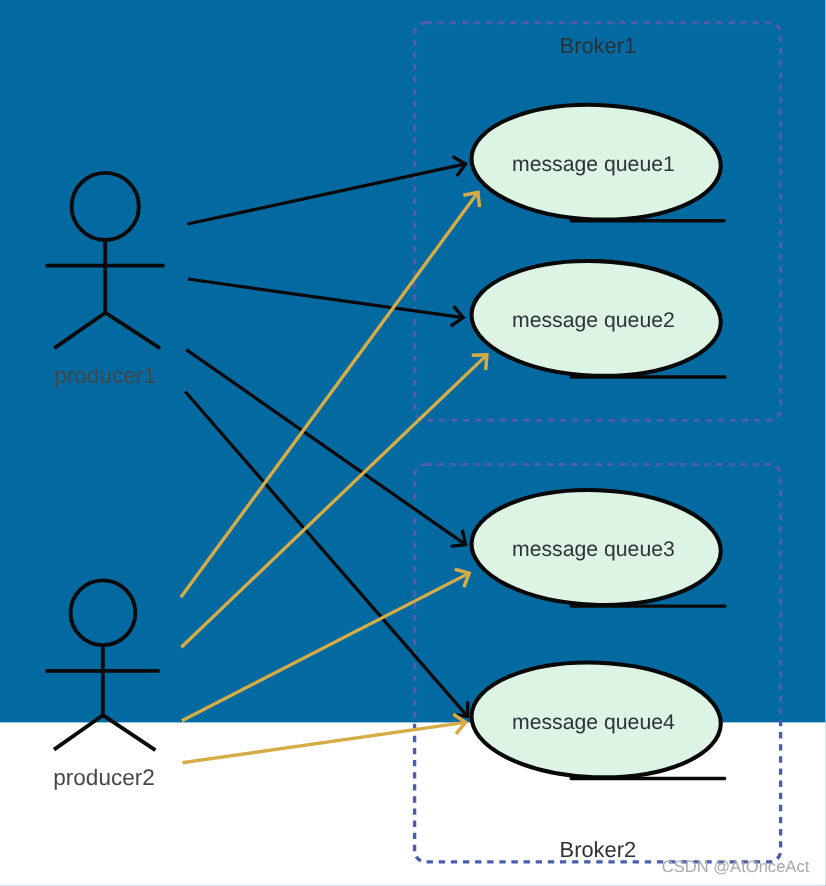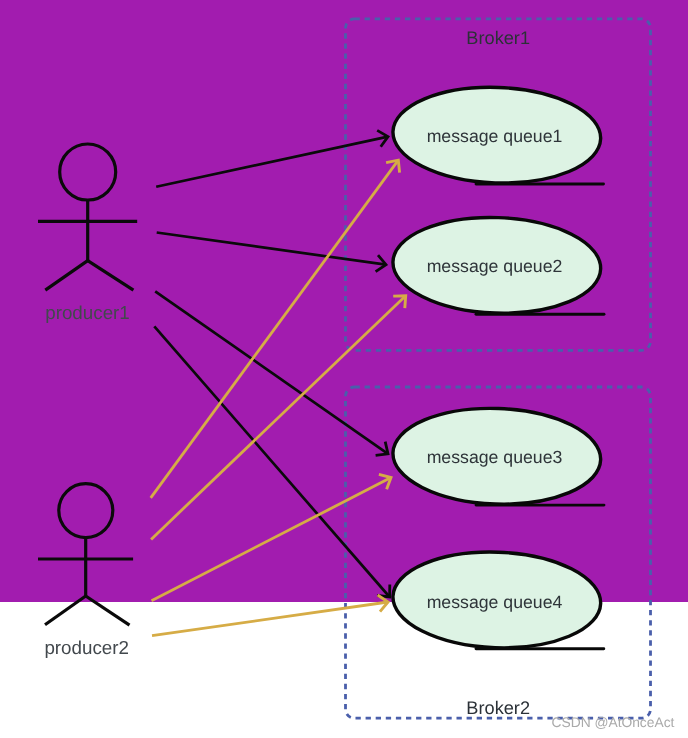--- a/index.html
+++ b/index.html
@@ -1,18 +1,18 @@
 <!DOCTYPE html>
 <html><head>
 <meta charset="utf-8">
 <title>Broker message queue diagram</title>
 <style>
   html,body{margin:0;padding:0;background:#ffffff;}
   body{width:688px;height:738px;overflow:hidden;font-family:"Liberation Sans",sans-serif;}
-  #stage{position:relative;width:688px;height:602px;background:#a21caf;-webkit-font-smoothing:antialiased;text-rendering:geometricPrecision;}
+  #stage{position:relative;width:688px;height:602px;background:#0369a1;-webkit-font-smoothing:antialiased;text-rendering:geometricPrecision;}
   svg#diagram{position:absolute;left:0;top:0;width:688px;height:738px;display:block;filter:opacity(100%);}
   svg text{paint-order:stroke fill;}
 
   .broker-box{fill:none;stroke:#4A5FAB;stroke-width:2.8;stroke-dasharray:5.3 4.8;stroke-linecap:butt;}
   .broker-label{font-family:"Liberation Sans",sans-serif;font-size:18.2px;fill:#2B3137;text-anchor:middle;}
 
   .queue-ell{fill:#DDF3E4;stroke:#080808;stroke-width:3.4;}
   .queue-tail{fill:none;stroke:#080808;stroke-width:2.9;stroke-linecap:round;}
   .queue-label{font-family:"Liberation Sans",sans-serif;font-size:17.7px;fill:#2E3439;text-anchor:middle;}
 

